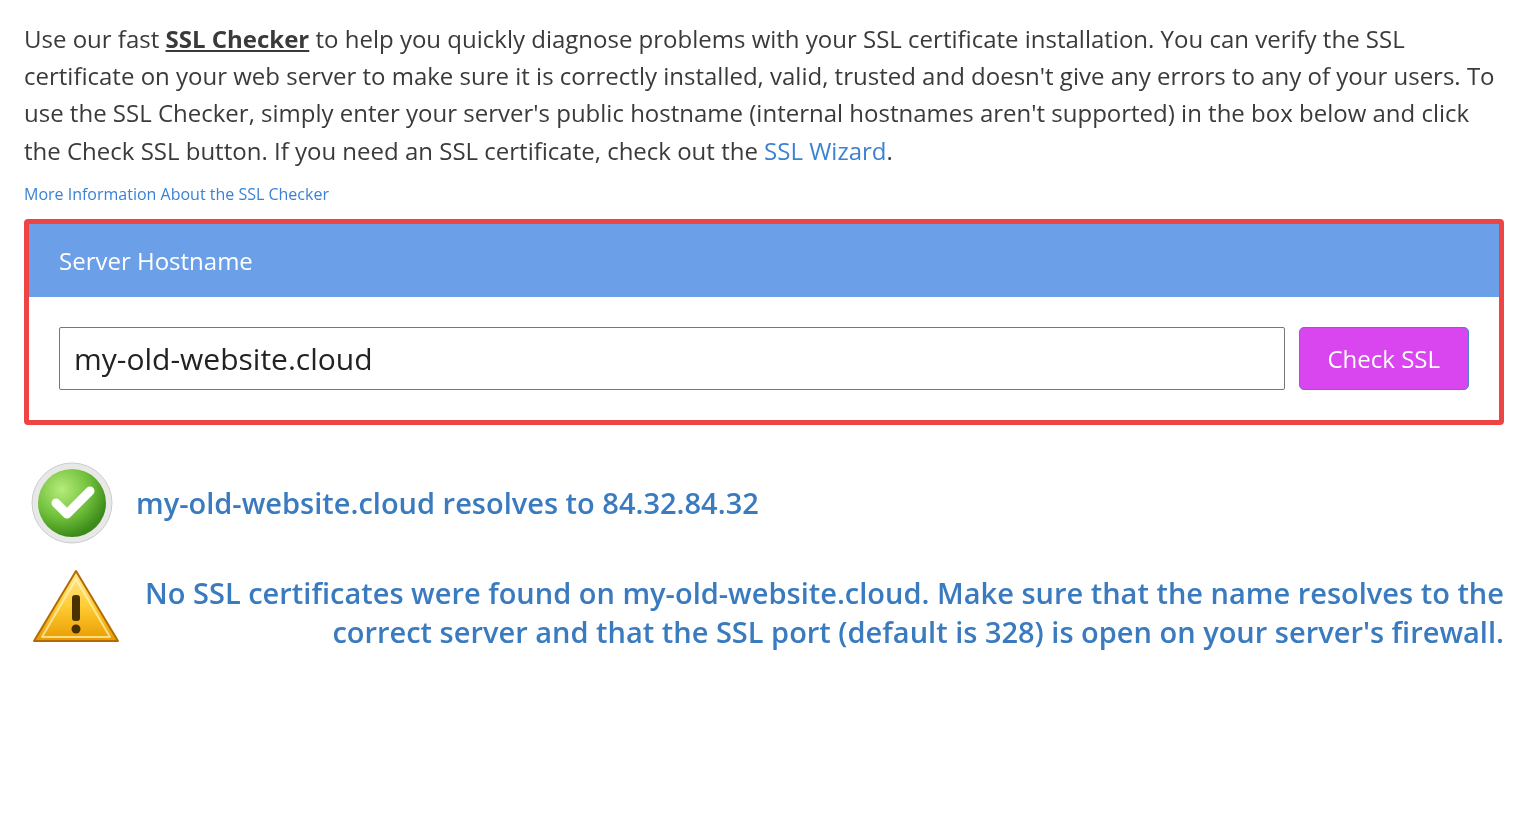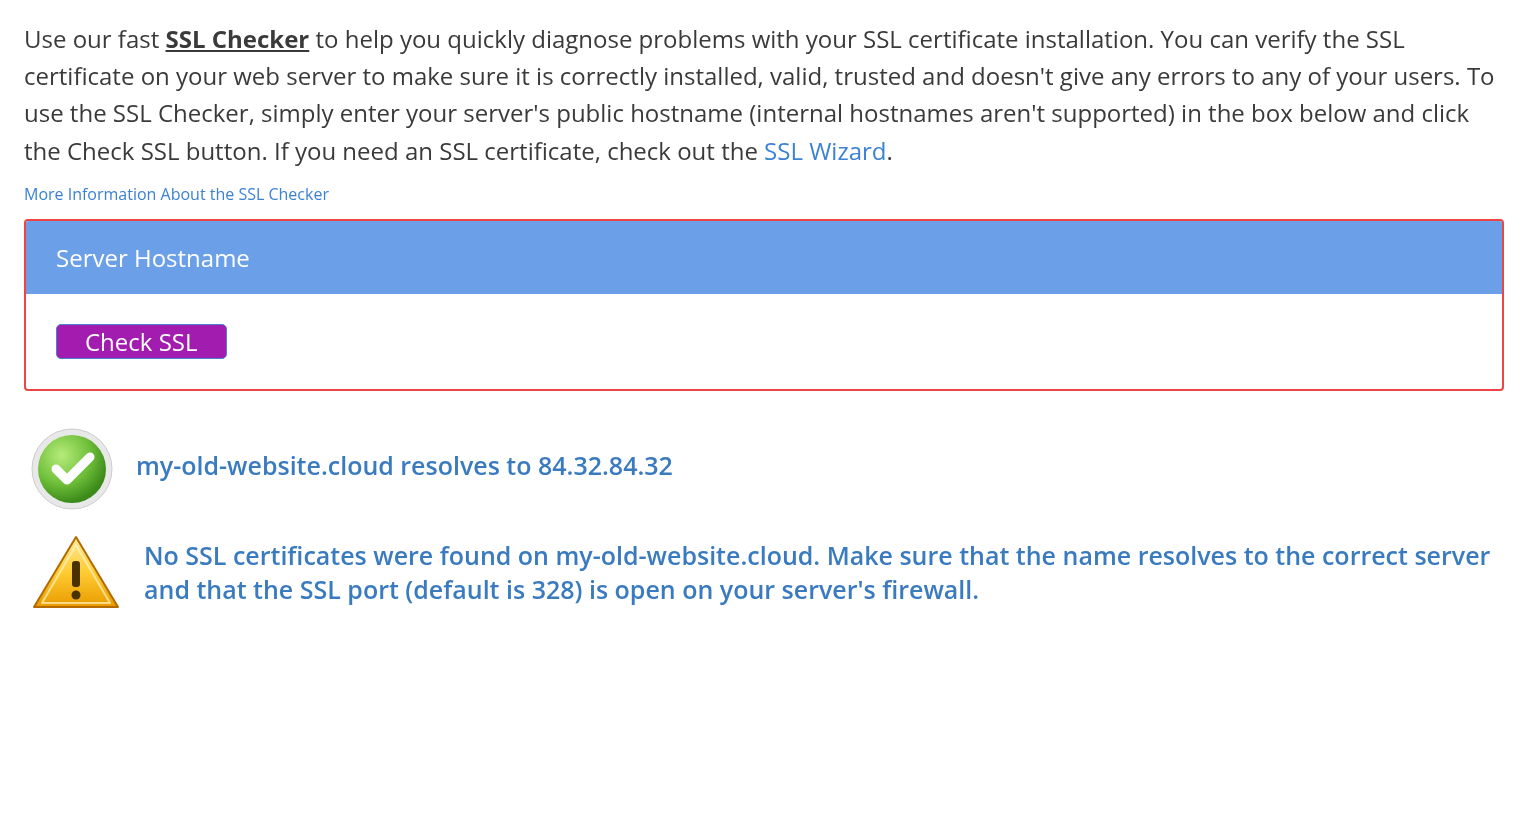--- a/index.html
+++ b/index.html
@@ -27,21 +27,21 @@
     a.link {
       color: #3b82d4;
       text-decoration: none;
     }
     .more-info {
       color: #3b82d4;
       margin-bottom: 14px;
       font-size: 16px;
     }
     .panel {
-      border: 2px solid #ef4444;
+      border: 5px solid #ef4444;
       border-radius: 4px;
       overflow: hidden;
       margin-bottom: 36px;
     }
     .panel-header {
       background: #6b9fe8;
       color: #fff;
       padding: 20px 30px;
       font-size: 24px;
     }
@@ -54,21 +54,21 @@
     .hostname-input {
       flex: 1;
       font-size: 30px;
       padding: 10px 14px;
       border: 1px solid #777;
       border-radius: 2px;
       font-family: inherit;
       color: #222;
     }
     .check-btn {
-      background: #a21caf;
+      background: #d946ef;
       color: #fff;
       border: 1px solid #4a82d0;
       border-radius: 5px;
       padding: 0 28px;
       font-size: 24px;
       cursor: pointer;
       font-family: inherit;
     }
     .results {
       padding-left: 6px;
@@ -77,43 +77,45 @@
       display: flex;
       align-items: flex-start;
       gap: 22px;
       margin-bottom: 20px;
     }
     .result-row svg {
       flex-shrink: 0;
     }
     .result-text {
       color: #3a7bc0;
-      font-size: 25px;
+      font-size: 29px;
       font-weight: 600;
       line-height: 1.35;
       padding-top: 22px;
+      text-align: right;
     }
     .result-text.warning {
       padding-top: 8px;
     }
   </style>
 </head>
 <body>
 
 <p class="intro">
   <span>Use our fast </span><span class="bold">SSL Checker</span><span> to help you quickly diagnose problems with your SSL certificate installation. You can verify the SSL certificate on your web server to make sure it is correctly installed, valid, trusted and doesn't give any errors to any of your users. To use the SSL Checker, simply enter your server's public hostname (internal hostnames aren't supported) in the box below and click the Check SSL button. If you need an SSL certificate, check out the </span><a href="#" class="link">SSL Wizard</a><span>.</span>
 </p>
 
 <p class="more-info">
   <a href="#" class="link">More Information About the SSL Checker</a>
 </p>
 
 <div class="panel">
   <div class="panel-header">Server Hostname</div>
   <div class="panel-body">
+    <input type="text" class="hostname-input" value="my-old-website.cloud" style="">
     <button class="check-btn">Check SSL</button>
   </div>
 </div>
 
 <div class="results">
 
   <div class="result-row">
     <svg width="84" height="84" viewBox="0 0 84 84">
       <defs>
         <radialGradient id="g1" cx="35%" cy="30%" r="70%">

